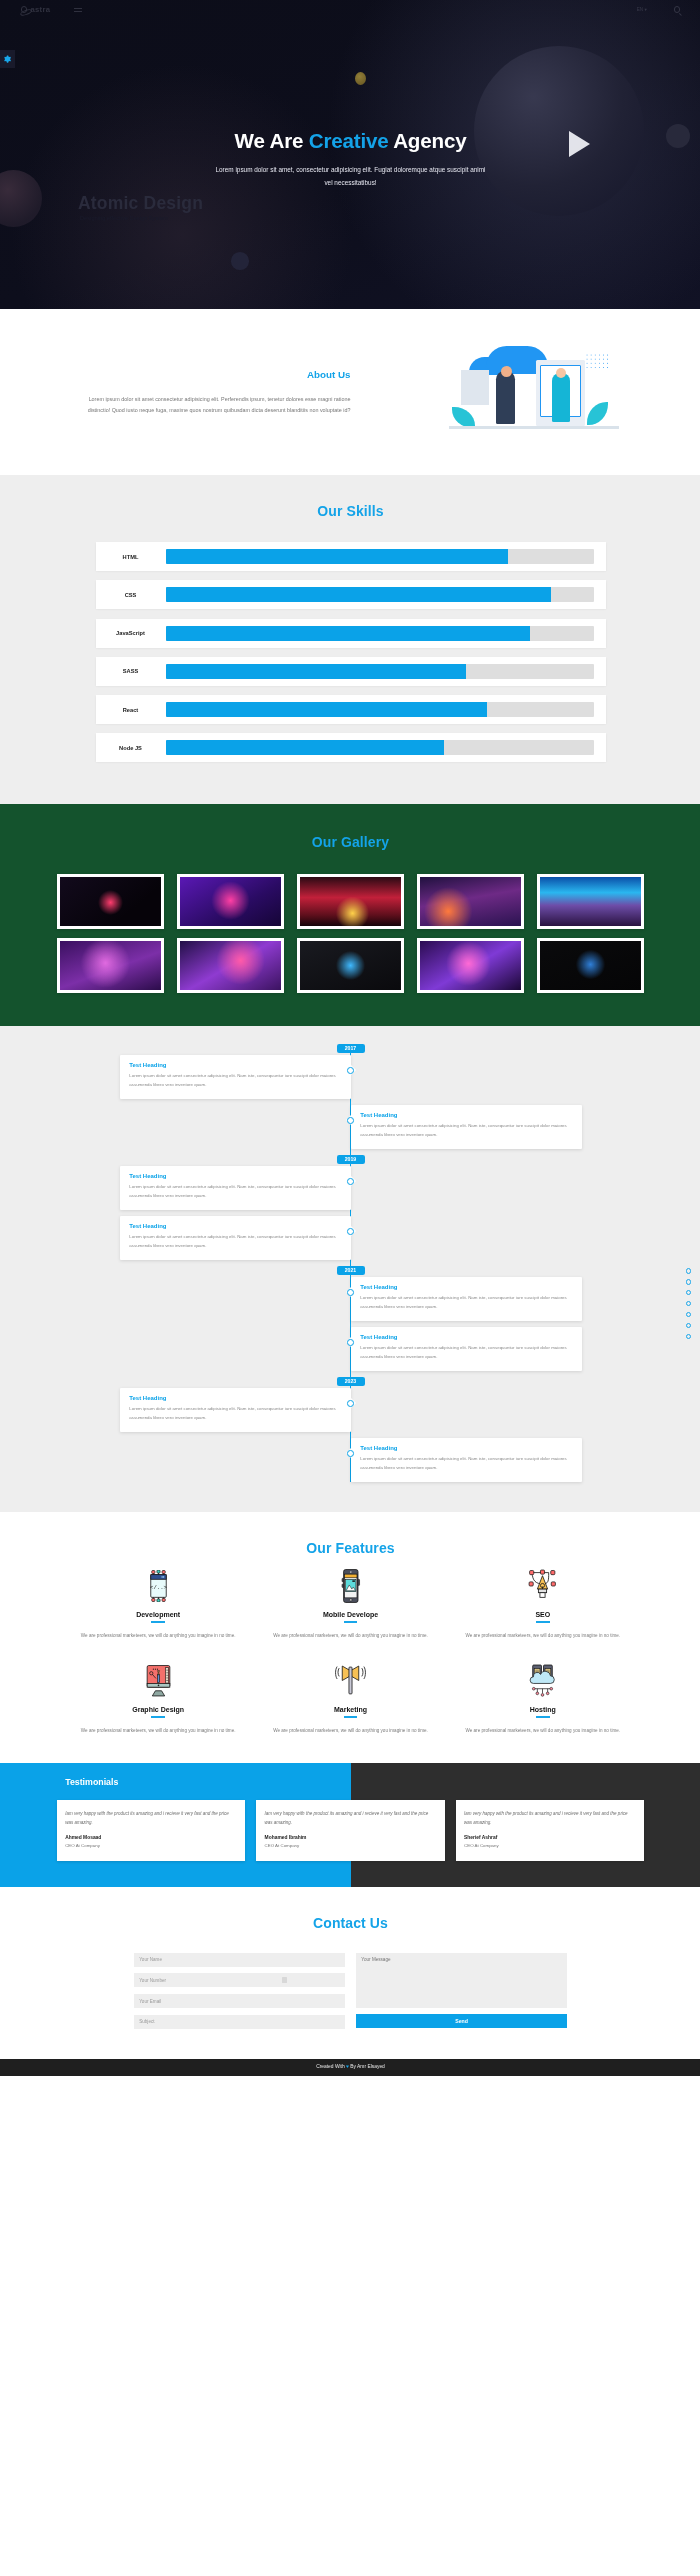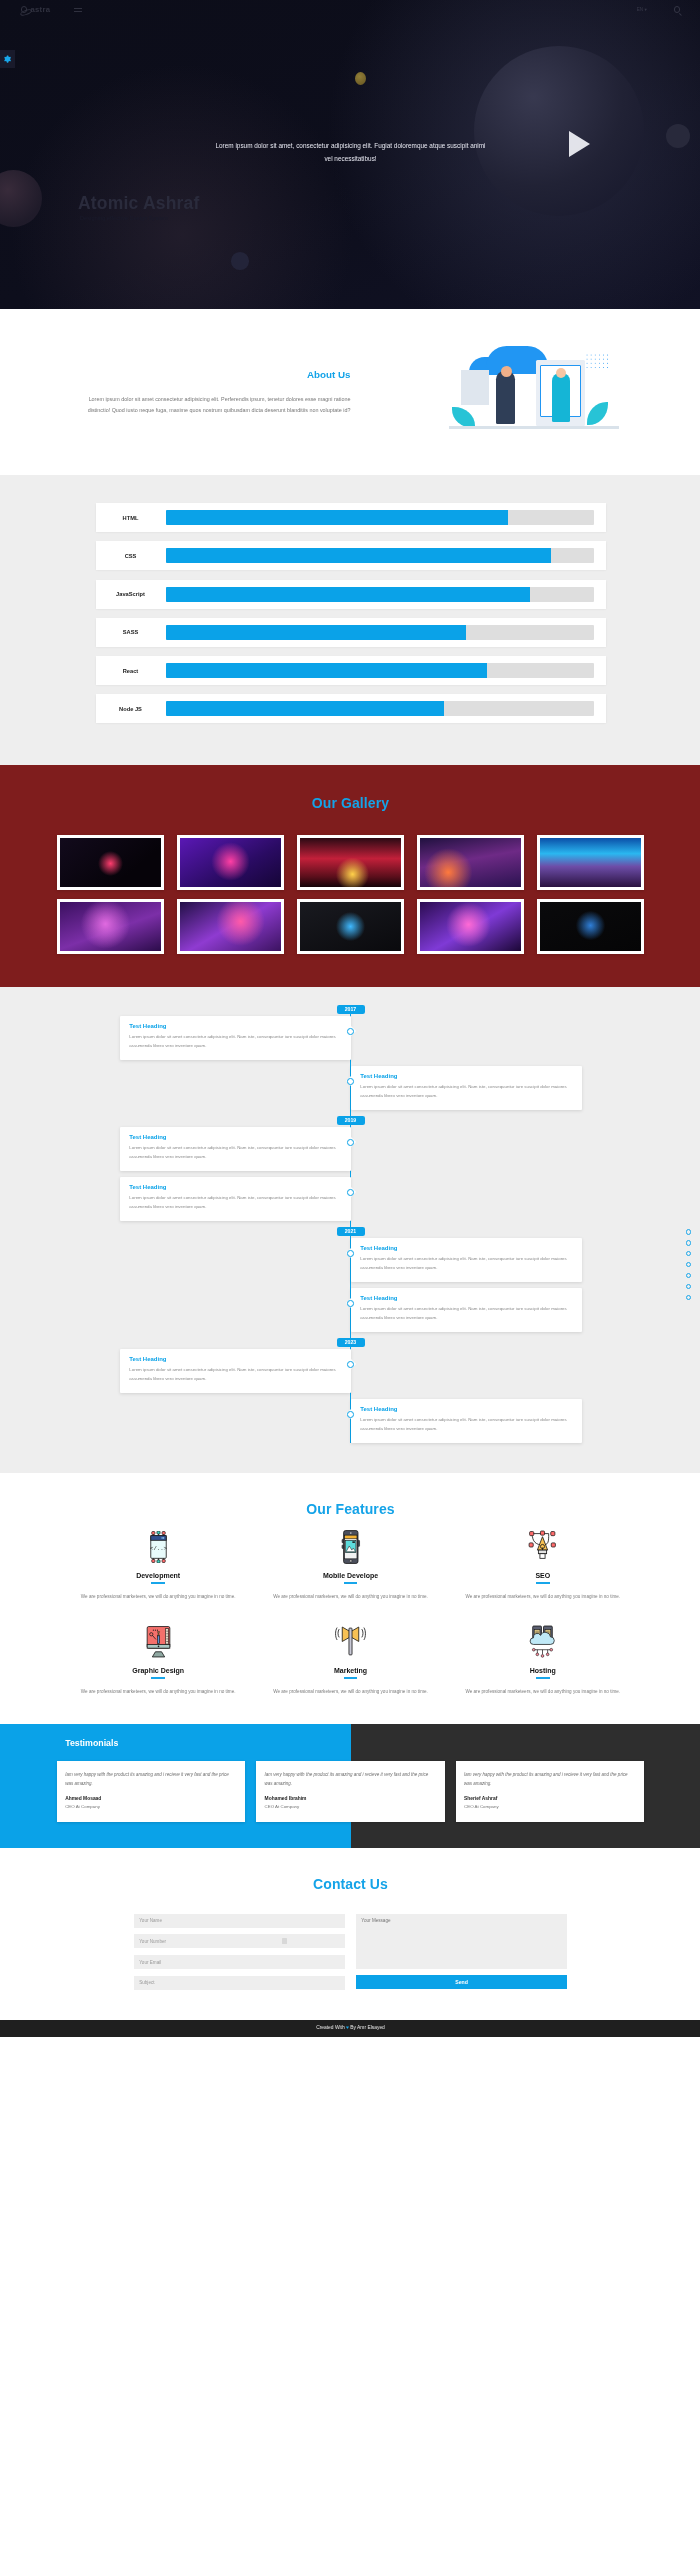--- a/index.html
+++ b/index.html
@@ -195,21 +195,21 @@
   .skill-name {
     width: 70px; text-align: center;
     font-size: 5.7px; font-weight: bold; color: #222;
   }
   .skill-track {
     flex: 1; height: 15px; background: #dedede; border-radius: 1px; overflow: hidden;
   }
   .skill-fill { height: 100%; background: #0aa2e8; }
 
   
-  .gallery { background: #7f1d1d; padding: 30px 0 33px; }
+  .gallery { background: #14532d; padding: 30px 0 33px; }
   .gallery .sec-title { margin-bottom: 24px; }
   .gal-grid {
     width: 587px; margin: 0 auto;
     display: grid; grid-template-columns: repeat(5, 1fr); gap: 9.3px 12.4px;
   }
   .gal-card {
     background: #fff; padding: 3.1px;
     box-shadow: 0 1px 3.1px rgba(0,0,0,.16);
   }
   .gal-img { width: 100%; height: 49px; }
@@ -397,24 +397,25 @@
       <span class="search-glass"></span>
     </div>
   </div>
 
   <div class="gear-tab">
     <svg viewBox="0 0 24 24">
       <path fill="#18a6ea" d="M12 8a4 4 0 100 8 4 4 0 000-8zm9.4 4c0-.6-.05-1.17-.15-1.73l2.1-1.63-2-3.46-2.5 1a7.9 7.9 0 00-3-1.74L15.4 1.6h-4L11 4.44a7.9 7.9 0 00-3 1.74l-2.5-1-2 3.46 2.1 1.63a8.5 8.5 0 000 3.46L3.5 15.36l2 3.46 2.5-1a7.9 7.9 0 003 1.74l.4 2.84h4l.4-2.84a7.9 7.9 0 003-1.74l2.5 1 2-3.46-2.1-1.63c.1-.56.15-1.13.15-1.73z"></path>
     </svg>
   </div>
 
-  <div class="ghost-title">Atomic Ashraf</div>
+  <div class="ghost-title">Atomic Design</div>
   <div class="ghost-sub">Designing effective Design System</div>
 
   <div class="hero-center">
+    <h1><span>We Are </span><span class="accent">Creative</span><span> Agency</span></h1>
     <p>Lorem ipsum dolor sit amet, consectetur adipisicing elit. Fugiat doloremque atque suscipit animi vel necessitatibus!</p>
   </div>
 </section>
 
 <section class="about">
   <div class="container about-inner">
     <div class="about-left">
       <h2>About Us</h2>
       <p>Lorem ipsum dolor sit amet consectetur adipisicing elit. Perferendis ipsum, tenetur dolores esse magni ratione distinctio! Quod iusto neque fuga, maxime quos nostrum quibusdam dicta deserunt blanditiis non voluptate id?</p>
     </div>
@@ -430,20 +431,21 @@
       <span class="aa aa-p2"></span>
       <span class="aa aa-p2h"></span>
       <span class="aa aa-leaf"></span>
       <span class="aa aa-leaf2"></span>
       <span class="aa aa-floor"></span>
     </div>
   </div>
 </section>
 
 <section class="skills">
+  <h2 class="sec-title">Our Skills</h2>
   <div class="skill-list" id="skill-list">
       <div class="skill-row">
         <div class="skill-name">HTML</div>
         <div class="skill-track">
           <div class="skill-fill" style="width: 80%;"></div>
         </div>
       </div>
       <div class="skill-row">
         <div class="skill-name">CSS</div>
         <div class="skill-track">

